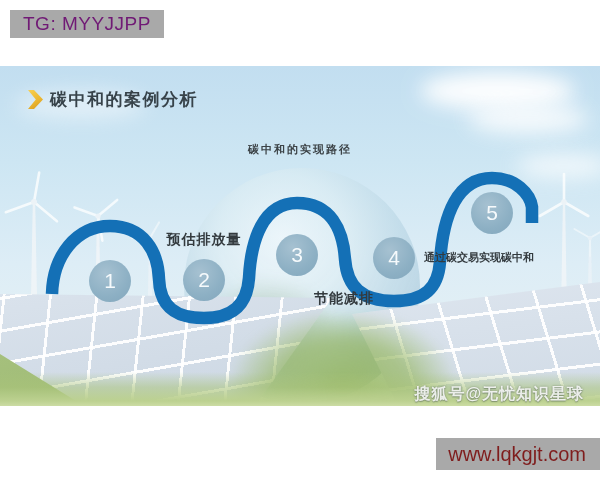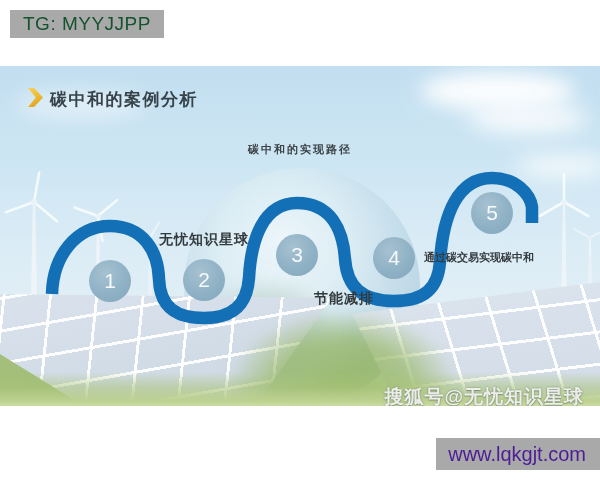--- a/index.html
+++ b/index.html
@@ -1,25 +1,25 @@
 <!DOCTYPE html>
 <html><head>
 <meta charset="utf-8">
 <style>
   html,body { margin:0; padding:0; }
   .page {
     position:relative; width:600px; height:480px; background:#ffffff;
     font-family:"Liberation Sans", sans-serif; overflow:hidden;
   }
   .tg-badge {
-    position:absolute; left:10px; top:10px; background:#a9a9a9; color:#14532d;
+    position:absolute; left:10px; top:10px; background:#a9a9a9; color:#701a75;
     font-size:19px; line-height:28px; padding:0 13px; letter-spacing:.5px;
   }
   .url-badge {
-    position:absolute; right:0; top:438px; background:#a9a9a9; color:#4c1d95;
+    position:absolute; right:0; top:438px; background:#a9a9a9; color:#7f1d1d;
     font-size:20px; line-height:32px; padding:0 14px 0 12px;
   }
   .slide {
     position:absolute; left:0; top:66px; width:600px; height:340px; overflow:hidden;
     background:linear-gradient(180deg,#c2def0 0%,#cde6f3 28%,#ddedf6 58%,#e9f3f3 100%);
   }
   .cloud { position:absolute; background:#ffffff; border-radius:50%; filter:blur(10px); }
   .cloud1 { left:420px; top:6px;  width:155px; height:38px; opacity:.95; }
   .cloud2 { left:468px; top:38px; width:120px; height:30px; opacity:.8; }
   .cloud3 { left:16px;  top:26px; width:130px; height:26px; opacity:.5; }
@@ -83,33 +83,33 @@
   .c5 { left:471px; top:126px; }
   .step-label {
     position:absolute; transform:translateX(-50%); white-space:nowrap;
     font-weight:bold; color:#333a3e; font-size:14px; letter-spacing:1px;
   }
   .l1 { left:107px; top:248px; }
   .l2 { left:204px; top:165px; }
   .l3 { left:300px; top:224px;margin-left:44px; }
   .l4 { left:390px; top:145px; }
   .l5 { left:424px; top:184px; transform:none; font-size:11px; letter-spacing:0; }
-  .slide-header { position:absolute; left:28px; top:22px; display:flex; align-items:flex-start; gap:7px; }
+  .slide-header { position:absolute; left:28px; top:22px; display:flex; align-items:center; gap:7px; }
   .chevron {
     width:15px; height:19px;
     background:linear-gradient(150deg,#f7d052 0%,#ecb832 55%,#d3961f 100%);
     clip-path:polygon(0 0, 40% 0, 100% 50%, 40% 100%, 0 100%, 52% 50%);
   }
   .title { font-size:17px; font-weight:bold; color:#37434a; letter-spacing:1.5px; white-space:nowrap; }
   .subtitle {
     position:absolute; left:0; top:76px; width:600px; text-align:center;
     font-size:11px; font-weight:bold; color:#3c4347; letter-spacing:2px;
   }
   .watermark {
-    position:absolute; right:16px; top:318px; font-size:19px; font-weight:bold;
+    position:absolute; right:16px; top:318px; font-size:16px; font-weight:bold;
     color:rgba(255,255,255,.85); letter-spacing:1px;
     text-shadow:0 0 2px rgba(110,125,105,.9), 0 1px 1px rgba(90,105,85,.5);
   }
 </style>
 </head>
 <body>
 
 <div class="page">
 
   <div class="tg-badge">TG: MYYJJPP</div>
@@ -198,21 +198,21 @@
     <div class="step-circle c3">
         <span>3</span>
       </div>
     <div class="step-circle c4">
         <span>4</span>
       </div>
     <div class="step-circle c5">
         <span>5</span>
       </div>
 
-    <div class="step-label l2">无忧知识星球</div>
+    <div class="step-label l2">预估排放量</div>
     <div class="step-label l3">节能减排</div>
     <div class="step-label l5">通过碳交易实现碳中和</div>
 
     <div class="slide-header">
       <span class="chevron"></span>
       <span class="title">碳中和的案例分析</span>
     </div>
 
     <div class="subtitle">碳中和的实现路径</div>
 

